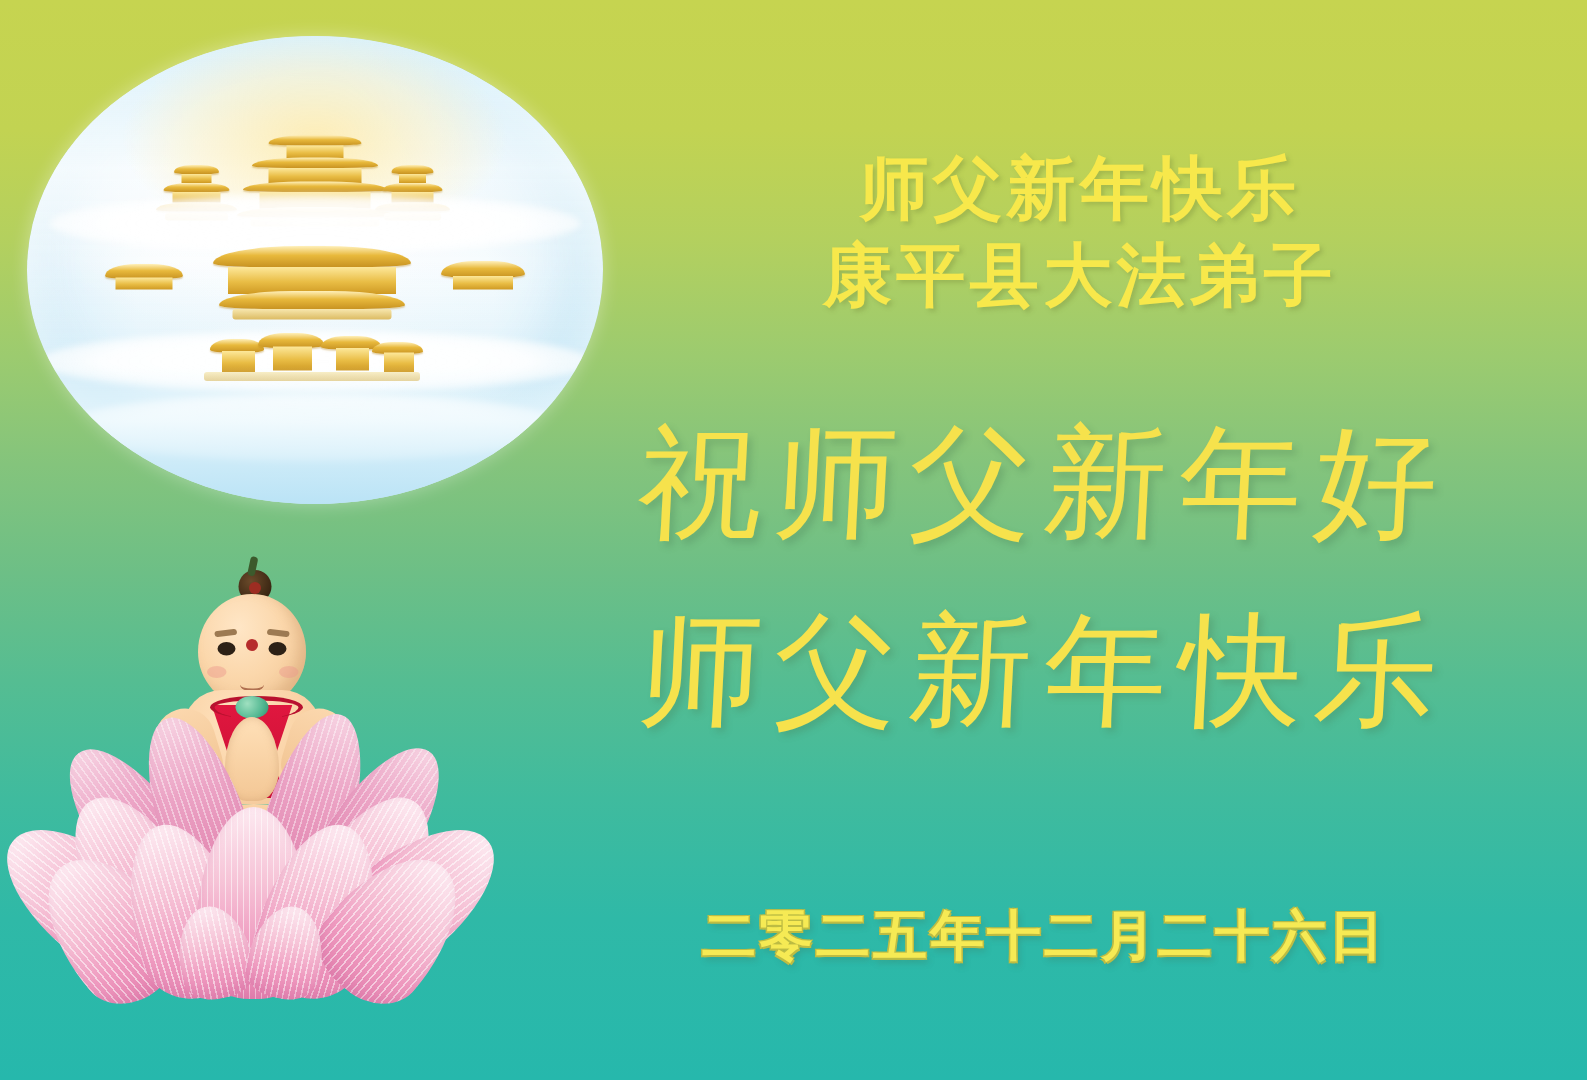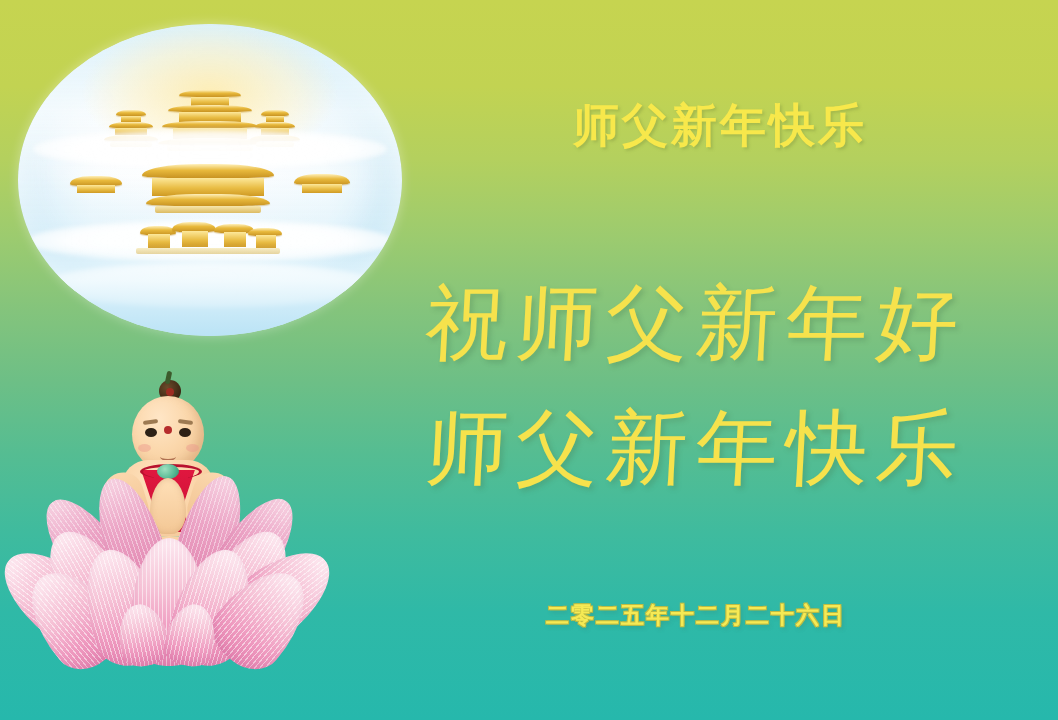--- a/index.html
+++ b/index.html
@@ -180,21 +180,21 @@
     position:absolute;left:360px;width:672px;text-align:center;
     color:#f6e24c;font-size:82px;line-height:96px;letter-spacing:8px;
     font-family:"DejaVu Serif","Liberation Serif",serif;
     text-shadow:3px 3px 5px rgba(70,120,80,.28);
     transform:skewX(-3deg);
   }
   #big1{top:275px;}
   #big2{top:400px;}
   #date{
     position:absolute;left:360px;top:600px;width:672px;text-align:center;
-    color:#f6ea54;font-weight:bold;font-size:23px;letter-spacing:2px;
+    color:#f6ea54;font-weight:bold;font-size:36px;letter-spacing:2px;
     font-family:"DejaVu Sans","Liberation Sans",sans-serif;
     text-shadow:1px 1px 0 #bdbc43, -1px -1px 0 #bdbc43, 1px -1px 0 #bdbc43, -1px 1px 0 #bdbc43, 2px 3px 4px rgba(60,110,90,.3);
   }
 </style>
 </head>
 <body>
 
 <div id="card">
 
   <div id="bubble">
@@ -304,20 +304,21 @@
     <div class="petal" style="left:72px;top:180px;width:74px;height:118px;transform:rotate(-17deg);"></div>
     <div class="petal" style="left:116px;top:170px;width:78px;height:128px;"></div>
     <div class="petal" style="left:162px;top:180px;width:74px;height:118px;transform:rotate(17deg);"></div>
     <div class="petal" style="left:210px;top:198px;width:76px;height:104px;transform:rotate(40deg);"></div>
     <div class="petal" style="left:104px;top:236px;width:50px;height:62px;transform:rotate(-12deg);"></div>
     <div class="petal" style="left:152px;top:236px;width:50px;height:62px;transform:rotate(12deg);"></div>
   </div>
 
   <div id="header">
     <div>师父新年快乐</div>
+    <div>康平县大法弟子</div>
   </div>
 
   <div id="big1" class="big-line">祝师父新年好</div>
   <div id="big2" class="big-line">师父新年快乐</div>
 
   <div id="date">二零二五年十二月二十六日</div>
 
 </div>
 
 </body></html>

